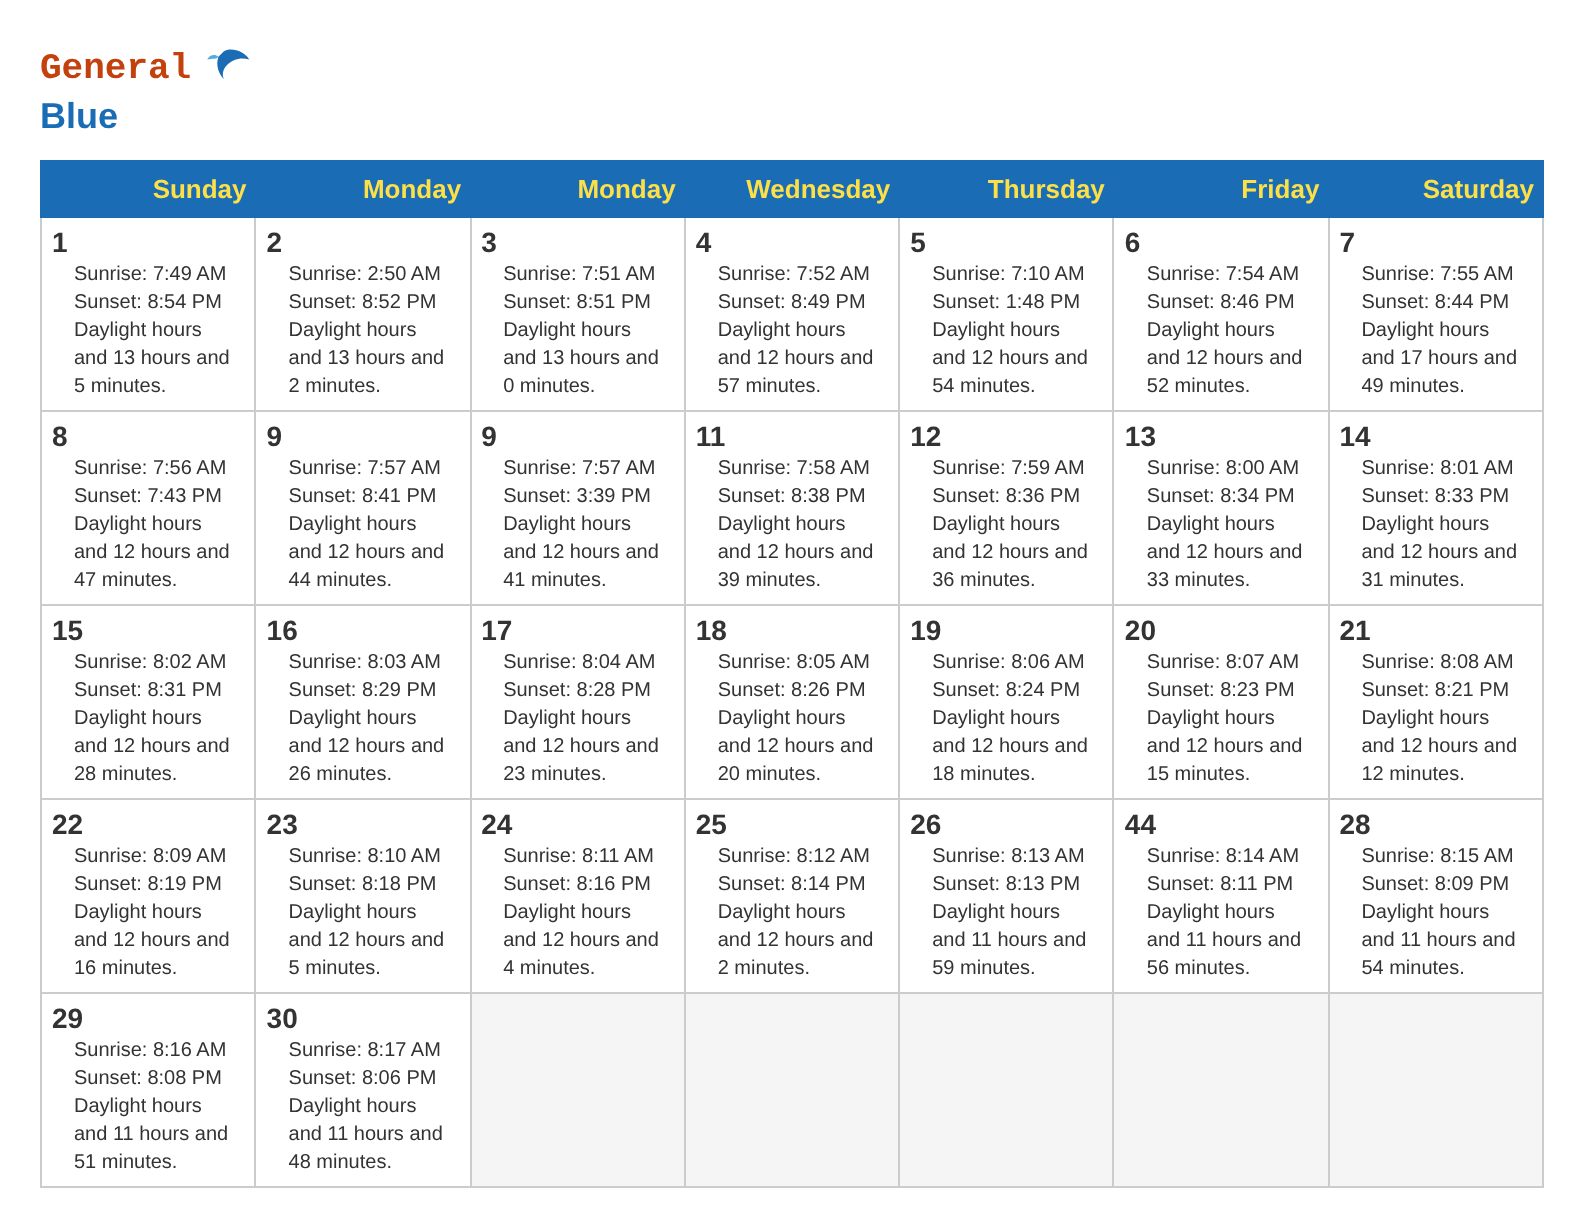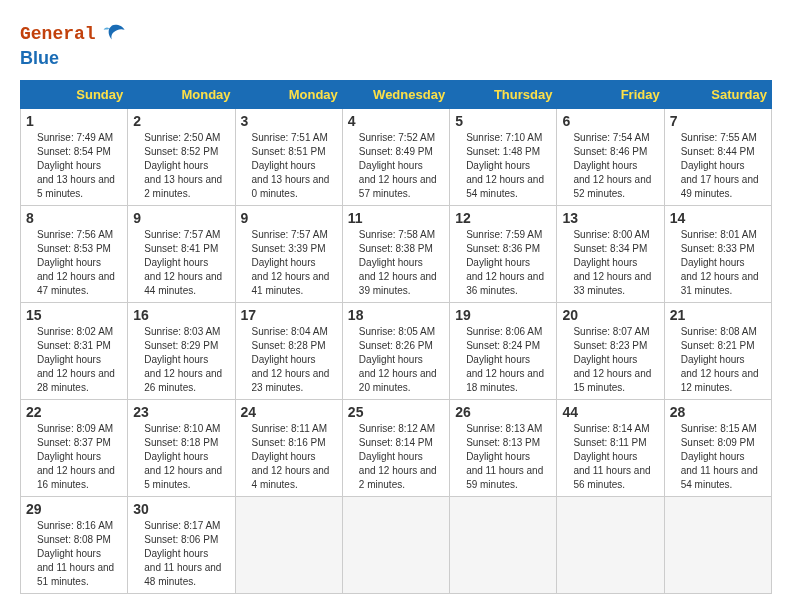--- a/index.html
+++ b/index.html
@@ -181,21 +181,21 @@
           <span>Daylight hours</span><br>
           <span>and 17 hours and 49 minutes.</span>
         </div>
       </td>
       </tr>
       <tr>
         <td>
         <span class="day-num">8</span>
         <div class="day-info">
           <span>Sunrise: 7:56 AM</span><br>
-          <span>Sunset: 8:53 PM</span><br>
+          <span>Sunset: 7:43 PM</span><br>
           <span>Daylight hours</span><br>
           <span>and 12 hours and 47 minutes.</span>
         </div>
       </td>
         <td>
         <span class="day-num">9</span>
         <div class="day-info">
           <span>Sunrise: 7:57 AM</span><br>
           <span>Sunset: 8:41 PM</span><br>
           <span>Daylight hours</span><br>
@@ -311,21 +311,21 @@
           <span>Daylight hours</span><br>
           <span>and 12 hours and 12 minutes.</span>
         </div>
       </td>
       </tr>
       <tr>
         <td>
         <span class="day-num">22</span>
         <div class="day-info">
           <span>Sunrise: 8:09 AM</span><br>
-          <span>Sunset: 8:37 PM</span><br>
+          <span>Sunset: 8:19 PM</span><br>
           <span>Daylight hours</span><br>
           <span>and 12 hours and 16 minutes.</span>
         </div>
       </td>
         <td>
         <span class="day-num">23</span>
         <div class="day-info">
           <span>Sunrise: 8:10 AM</span><br>
           <span>Sunset: 8:18 PM</span><br>
           <span>Daylight hours</span><br>

